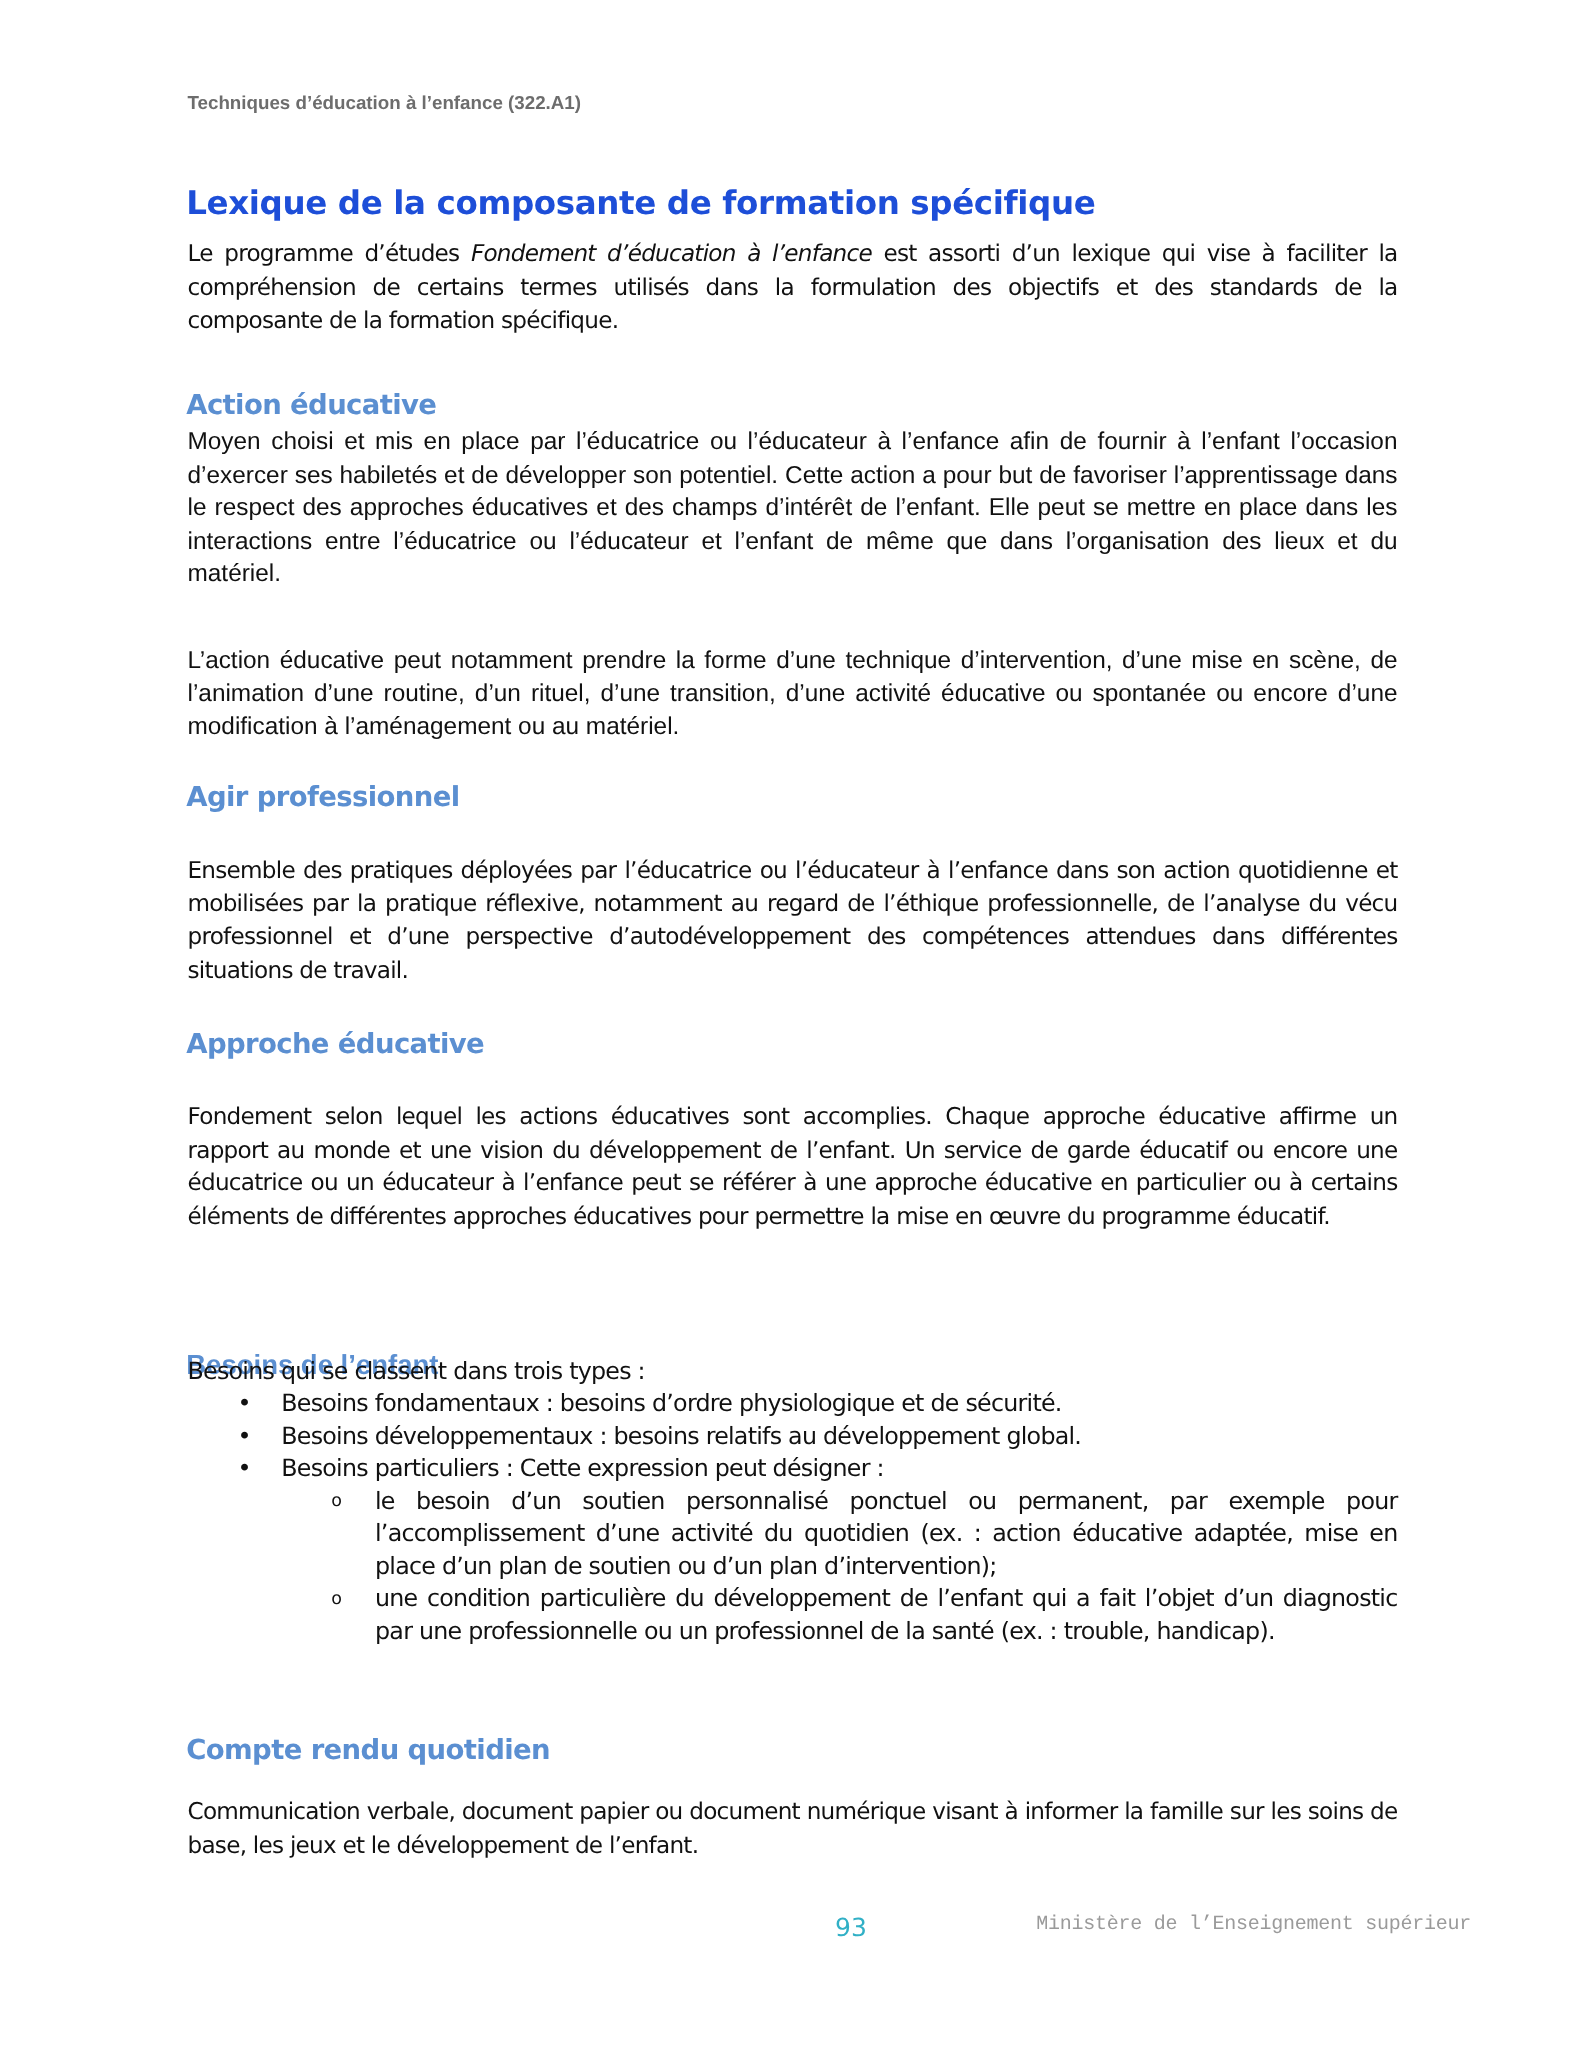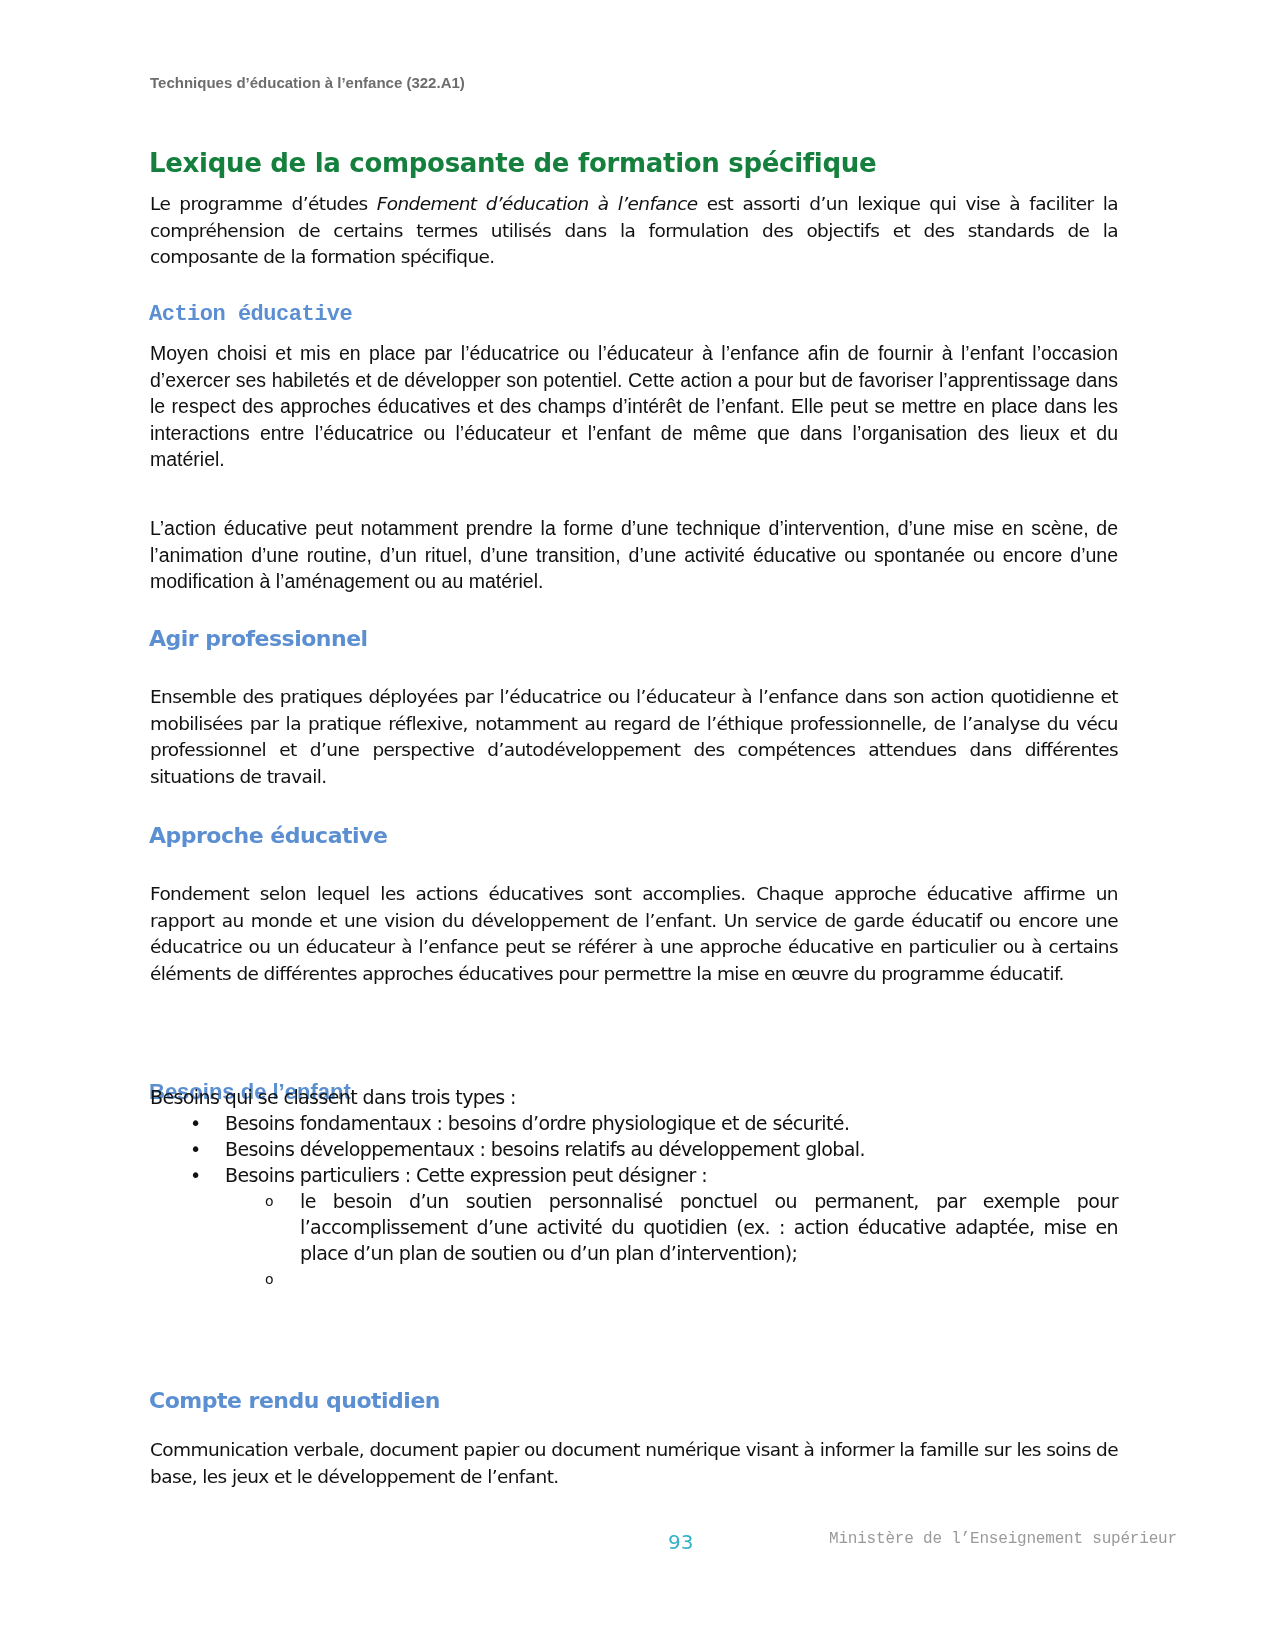--- a/index.html
+++ b/index.html
@@ -1,21 +1,21 @@
 <!DOCTYPE html>
 <html><head>
 <meta charset="utf-8">
 <style>
   html, body { margin: 0; padding: 0; background: #ffffff; }
   body { width: 1275px; height: 1650px; position: relative; overflow: hidden;
          font-family: "Liberation Sans", sans-serif; color: #111111; }
   .page-header { position: absolute; left: 150px; top: 74px; font-size: 15px; font-weight: bold;
                  color: #6d6d6d; font-family: "Liberation Sans", sans-serif; }
   .doc-title { position: absolute; left: 149px; top: 148px; font-size: 26px; font-weight: bold;
-               color: #15803d; font-family: "DejaVu Sans", sans-serif; letter-spacing: -0.3px; margin: 0; }
+               color: #1d4ed8; font-family: "DejaVu Sans", sans-serif; letter-spacing: -0.3px; margin: 0; }
   .section-heading { position: absolute; left: 149px; font-size: 22px; font-weight: bold; color: #5b8fd1;
                      font-family: "DejaVu Sans", sans-serif; letter-spacing: -0.5px; margin: 0; }
   .section-heading.arial { font-family: Liberation Sans, sans-serif; letter-spacing: 0; margin-top: 32px; }
   .para { position: absolute; left: 150px; width: 968px; font-size: 19.5px; line-height: 26.5px;
           text-align: justify; margin: 0; font-family: "Liberation Sans", sans-serif; }
   .para.narrow-font { font-family: "DejaVu Sans", sans-serif; font-size: 18.5px; letter-spacing: -0.6px; }
   .para em { font-style: italic; }
   .list-block { position: absolute; left: 150px; width: 968px; font-size: 19px; line-height: 26px;
                 font-family: "DejaVu Sans", sans-serif; letter-spacing: -0.6px; }
   .list-intro { margin: 0; }
@@ -32,21 +32,21 @@
 </style>
 </head>
 <body>
 
 <div class="page-header">Techniques d’éducation à l’enfance (322.A1)</div>
 
 <h1 class="doc-title">Lexique de la composante de formation spécifique</h1>
 
 <p class="para narrow-font" style="top:191px;"><span>Le programme d’études </span><em>Fondement d’éducation à l’enfance</em><span> est assorti d’un lexique qui vise à faciliter la compréhension de certains termes utilisés dans la formulation des objectifs et des standards de la composante de la formation spécifique.</span></p>
 
-<h2 class="section-heading" style="top:302px;font-family:Liberation Mono, monospace;">Action éducative</h2>
+<h2 class="section-heading" style="top:312px;">Action éducative</h2>
 <p class="para" style="top:340px;">Moyen choisi et mis en place par l’éducatrice ou l’éducateur à l’enfance afin de fournir à l’enfant l’occasion d’exercer ses habiletés et de développer son potentiel. Cette action a pour but de favoriser l’apprentissage dans le respect des approches éducatives et des champs d’intérêt de l’enfant. Elle peut se mettre en place dans les interactions entre l’éducatrice ou l’éducateur et l’enfant de même que dans l’organisation des lieux et du matériel.</p>
 <p class="para" style="top:515px;">L’action éducative peut notamment prendre la forme d’une technique d’intervention, d’une mise en scène, de l’animation d’une routine, d’un rituel, d’une transition, d’une activité éducative ou spontanée ou encore d’une modification à l’aménagement ou au matériel.</p>
 
 <h2 class="section-heading" style="top:626px;">Agir professionnel</h2>
 <p class="para narrow-font" style="top:684px;">Ensemble des pratiques déployées par l’éducatrice ou l’éducateur à l’enfance dans son action quotidienne et mobilisées par la pratique réflexive, notamment au regard de l’éthique professionnelle, de l’analyse du vécu professionnel et d’une perspective d’autodéveloppement des compétences attendues dans différentes situations de travail.</p>
 
 <h2 class="section-heading" style="top:823px;">Approche éducative</h2>
 <p class="para narrow-font" style="top:881px;">Fondement selon lequel les actions éducatives sont accomplies. Chaque approche éducative affirme un rapport au monde et une vision du développement de l’enfant. Un service de garde éducatif ou encore une éducatrice ou un éducateur à l’enfance peut se référer à une approche éducative en particulier ou à certains éléments de différentes approches éducatives pour permettre la mise en œuvre du programme éducatif.</p>
 
 <h2 class="section-heading arial" style="top:1047px;">Besoins de l’enfant</h2>
@@ -64,20 +64,21 @@
     <li>
       <span class="bullet-dot">•</span>
       <span>Besoins particuliers : Cette expression peut désigner :</span>
       <ul class="sub" style="margin-left:-75px;">
         <li>
           <span class="sub-dot">o</span>
           <span>le besoin d’un soutien personnalisé ponctuel ou permanent, par exemple pour l’accomplissement d’une activité du quotidien (ex. : action éducative adaptée, mise en place d’un plan de soutien ou d’un plan d’intervention);</span>
         </li>
         <li>
           <span class="sub-dot">o</span>
+          <span>une condition particulière du développement de l’enfant qui a fait l’objet d’un diagnostic par une professionnelle ou un professionnel de la santé (ex. : trouble, handicap).</span>
         </li>
       </ul>
     </li>
   </ul>
 </div>
 
 <h2 class="section-heading" style="top:1388px;">Compte rendu quotidien</h2>
 <p class="para narrow-font" style="top:1437px;">Communication verbale, document papier ou document numérique visant à informer la famille sur les soins de base, les jeux et le développement de l’enfant.</p>
 
 <div class="page-number">93</div>

